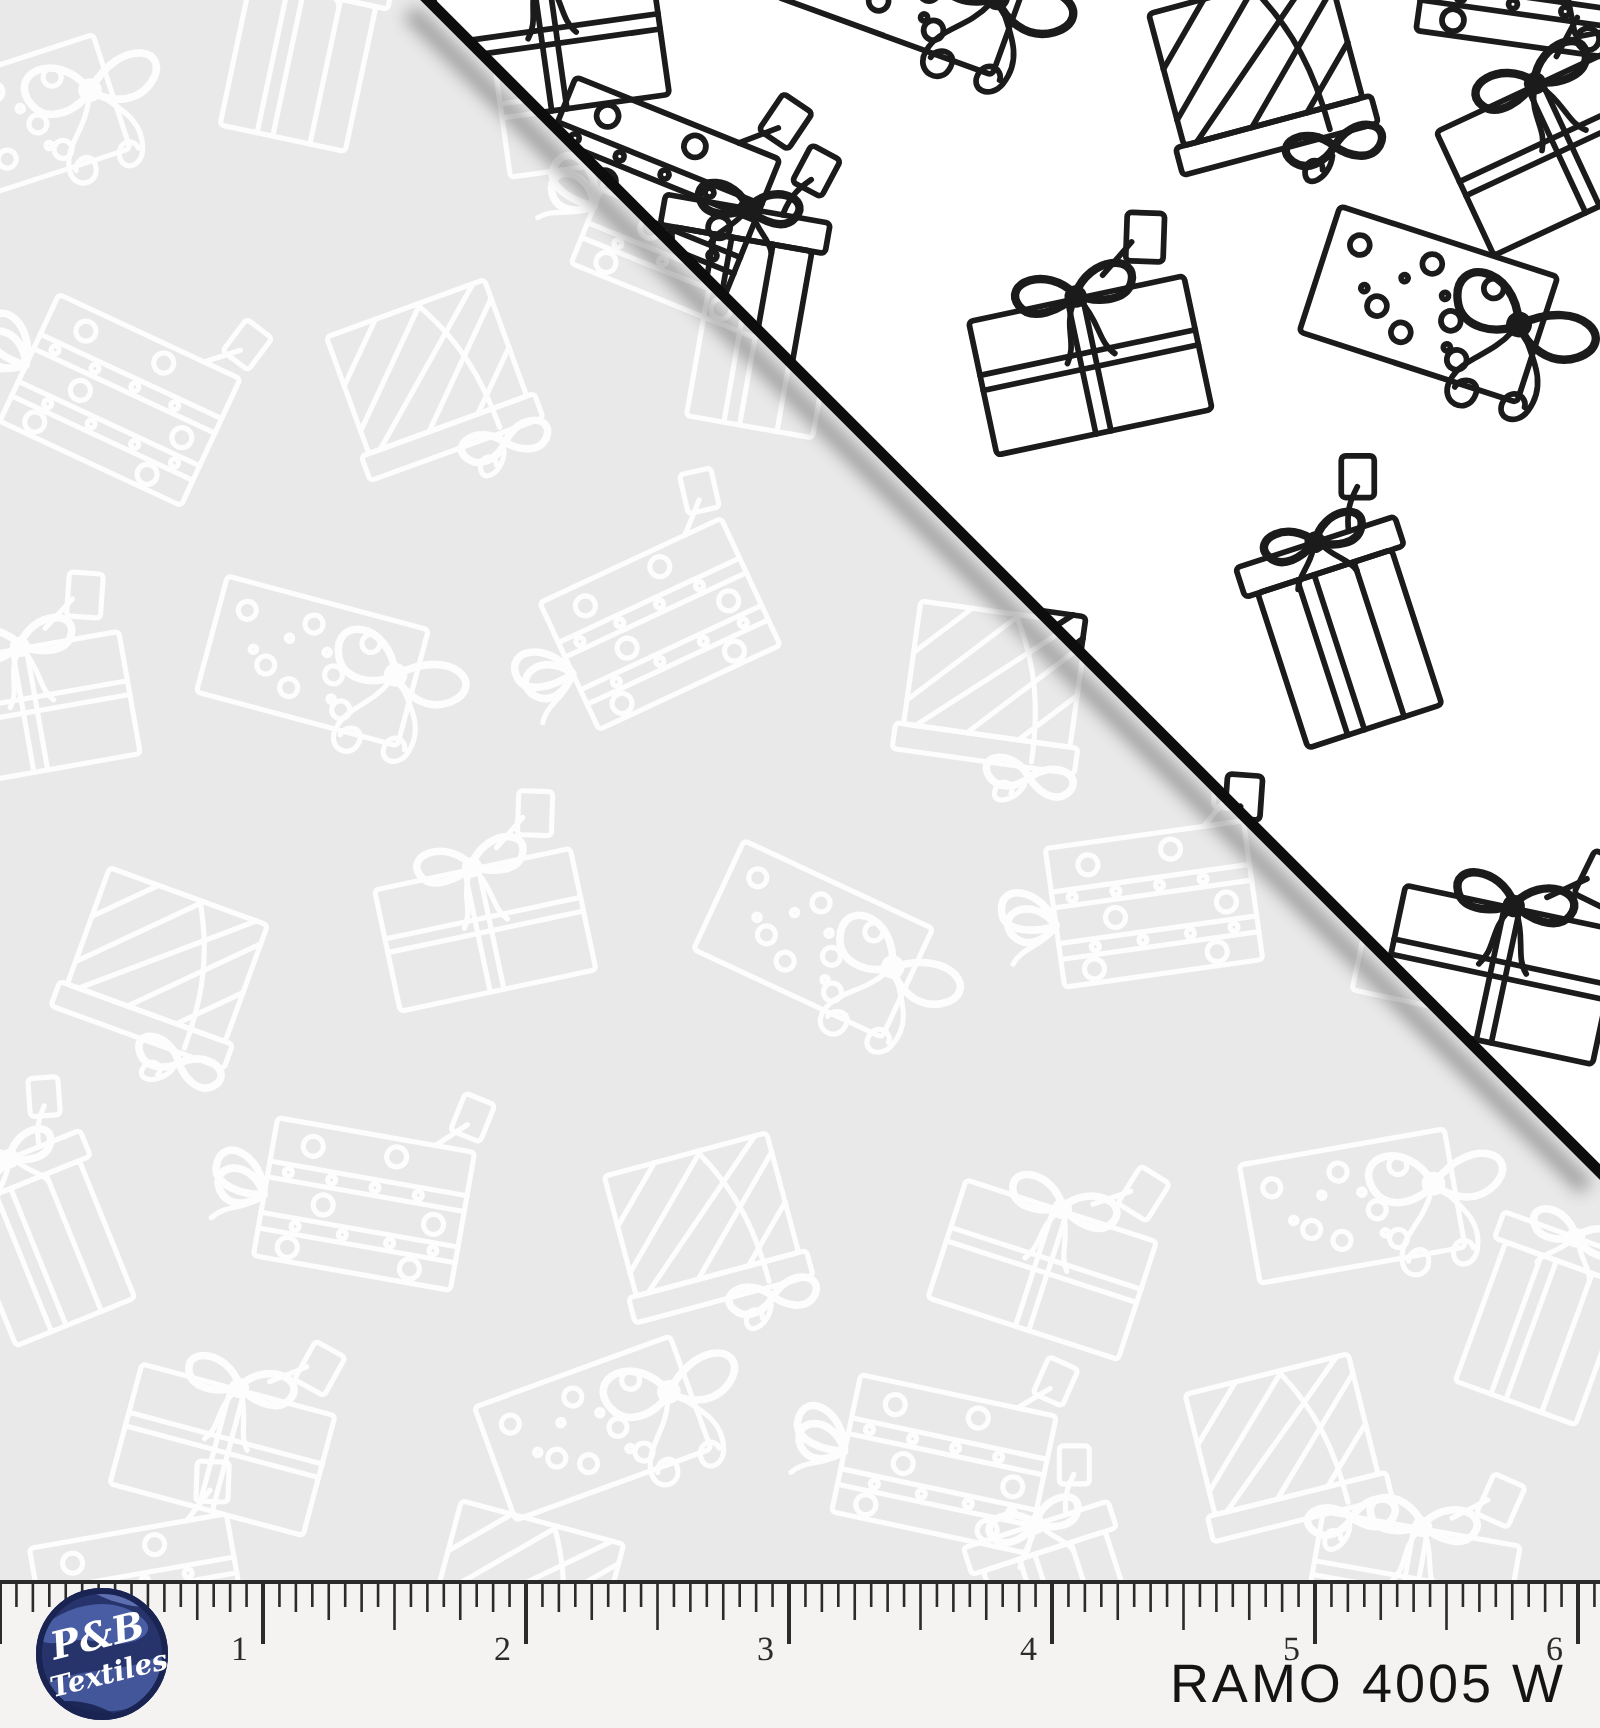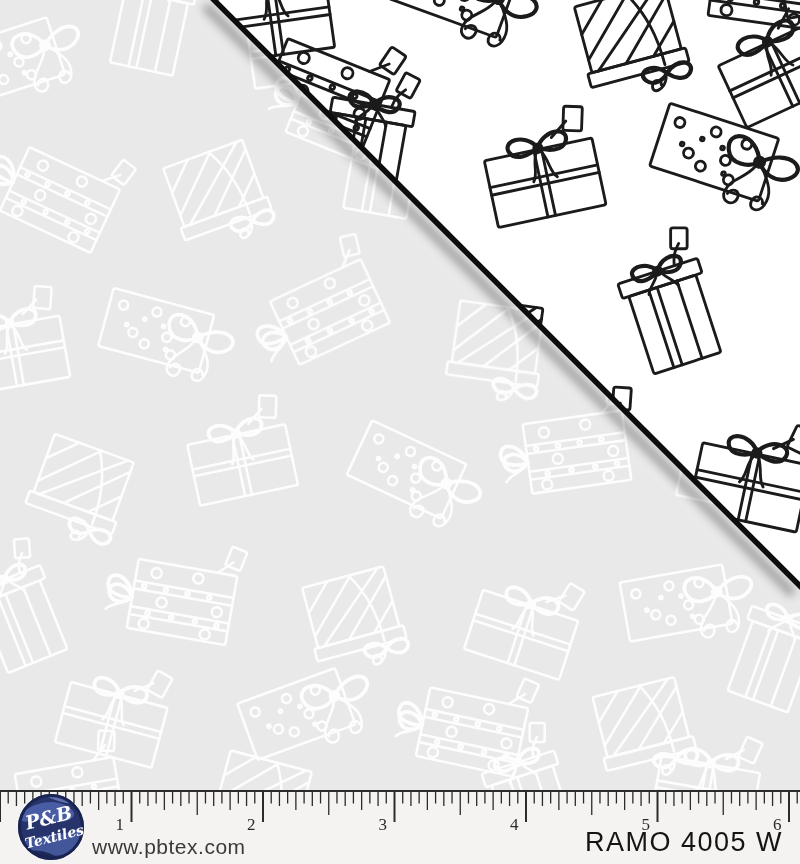--- a/index.html
+++ b/index.html
@@ -333,16 +333,15 @@
         <path d="M-10,-34 C2,-40 22,-34 28,-24 C18,-22 2,-26 -10,-34 Z" fill="var(--logo-blue-light)" opacity="0.8"></path>
         <path d="M-34,28 C-20,20 -4,24 6,30 C-6,38 -26,38 -34,28 Z" fill="var(--logo-navy-dark)" opacity="0.9"></path>
       </g>
       <circle r="31.5" fill="none" stroke="var(--logo-navy-dark)" stroke-width="3"></circle>
       <g transform="rotate(-14)">
         <text class="logo-script" x="0" y="-3" font-size="19" text-anchor="middle">P&amp;B</text>
         <text class="logo-script" x="1" y="15" font-size="14" text-anchor="middle">Textiles</text>
       </g>
     </svg>
 
-    <div class="website">www.pbtex.com</div>
     <div class="code">RAMO 4005 W</div>
   </div>
 </div>
 
 </body></html>

